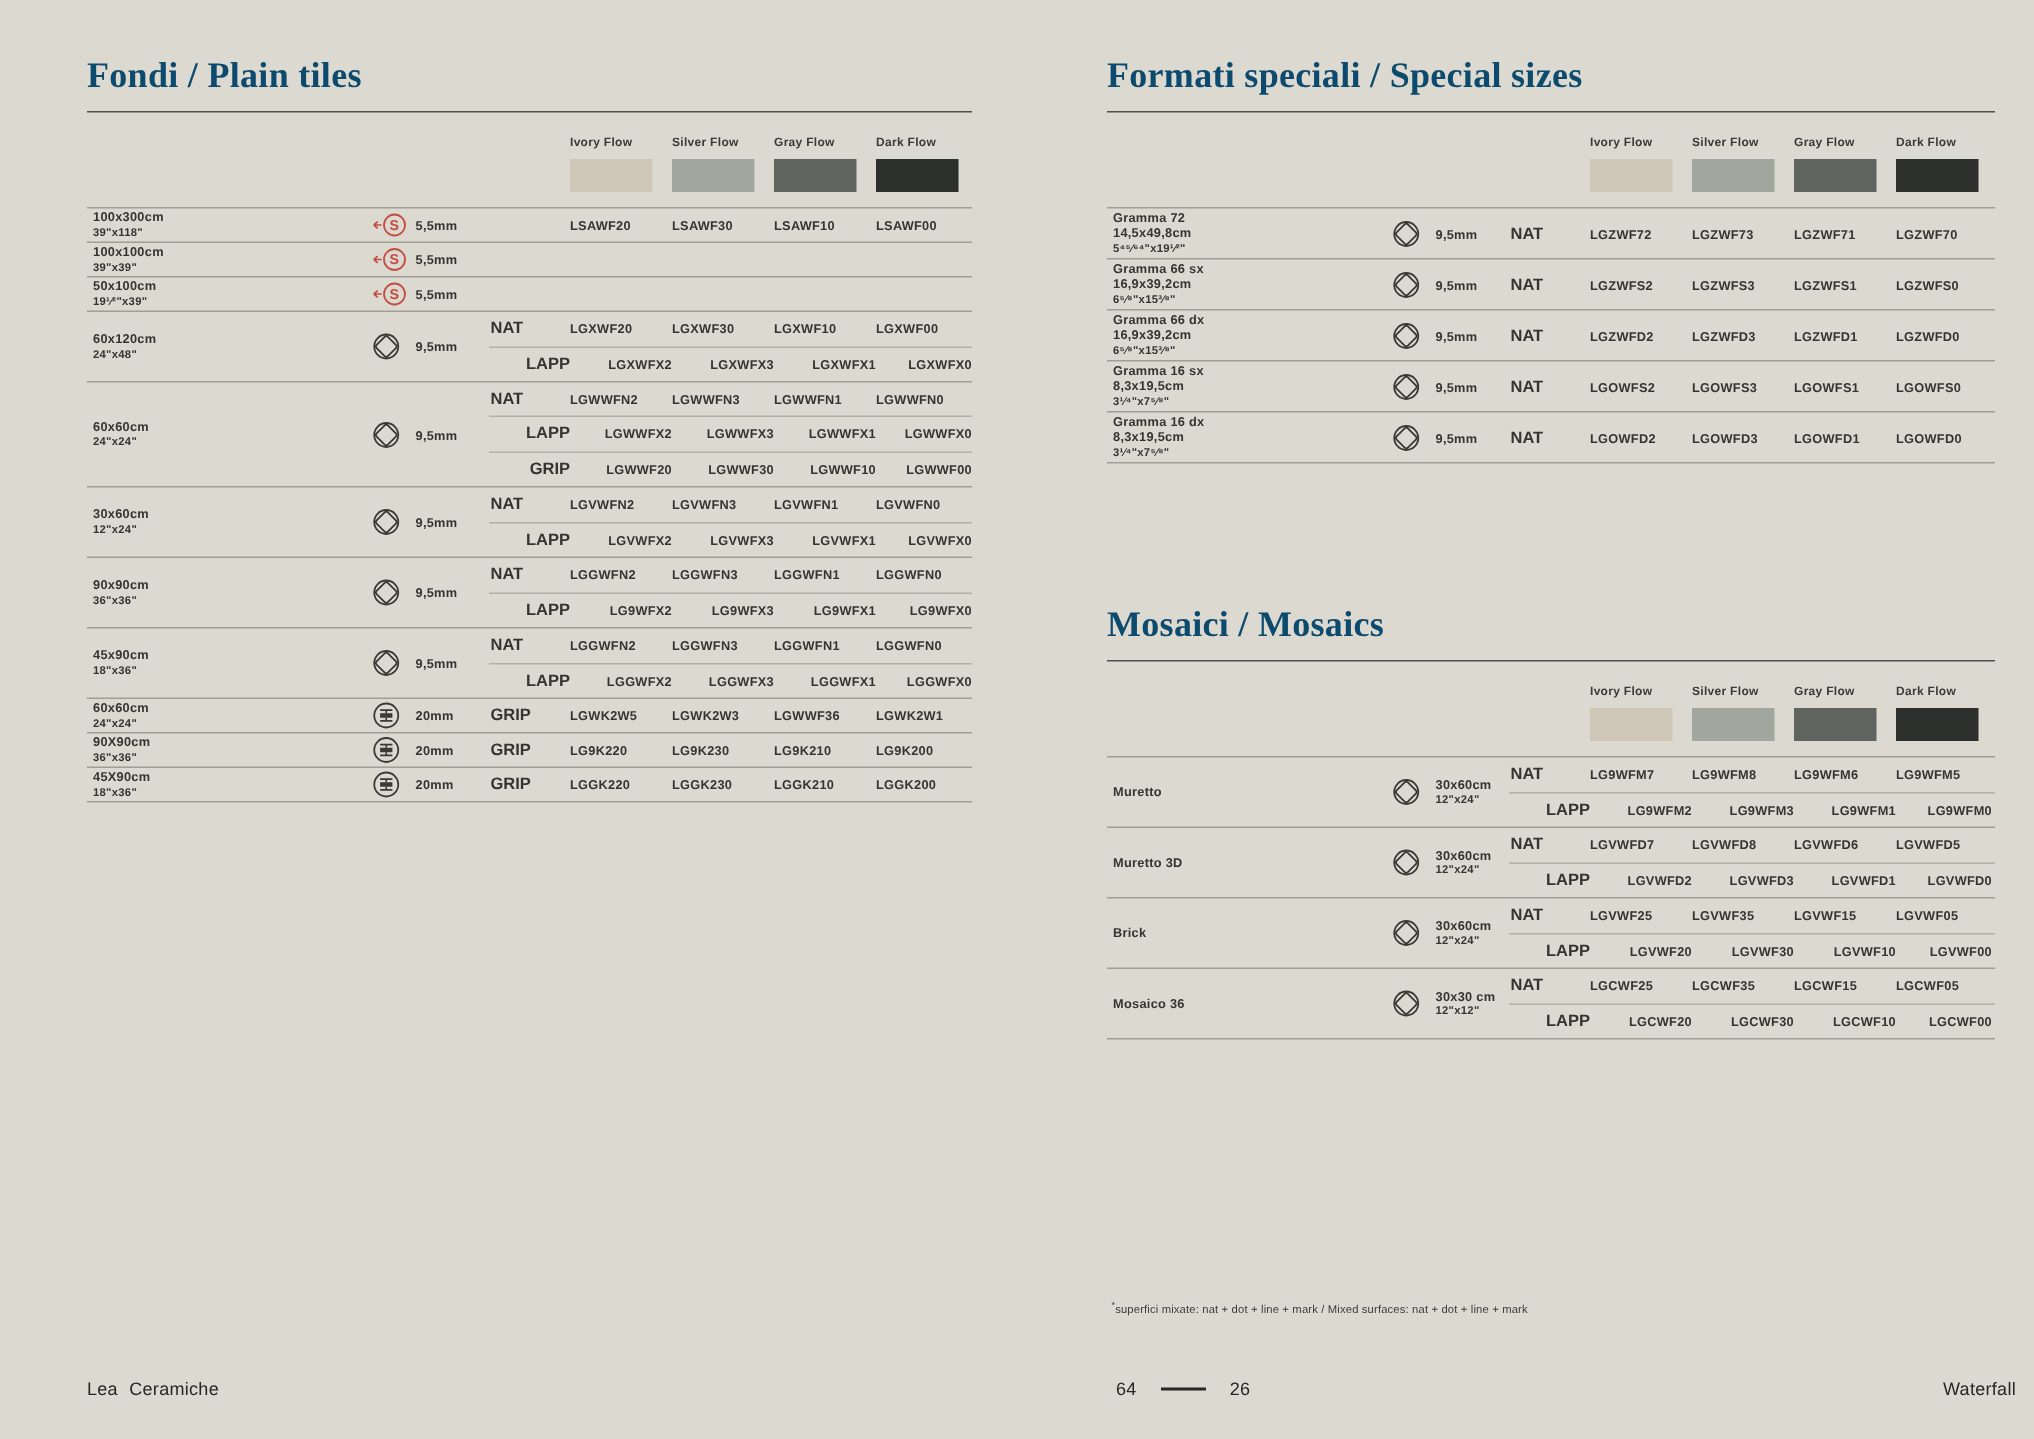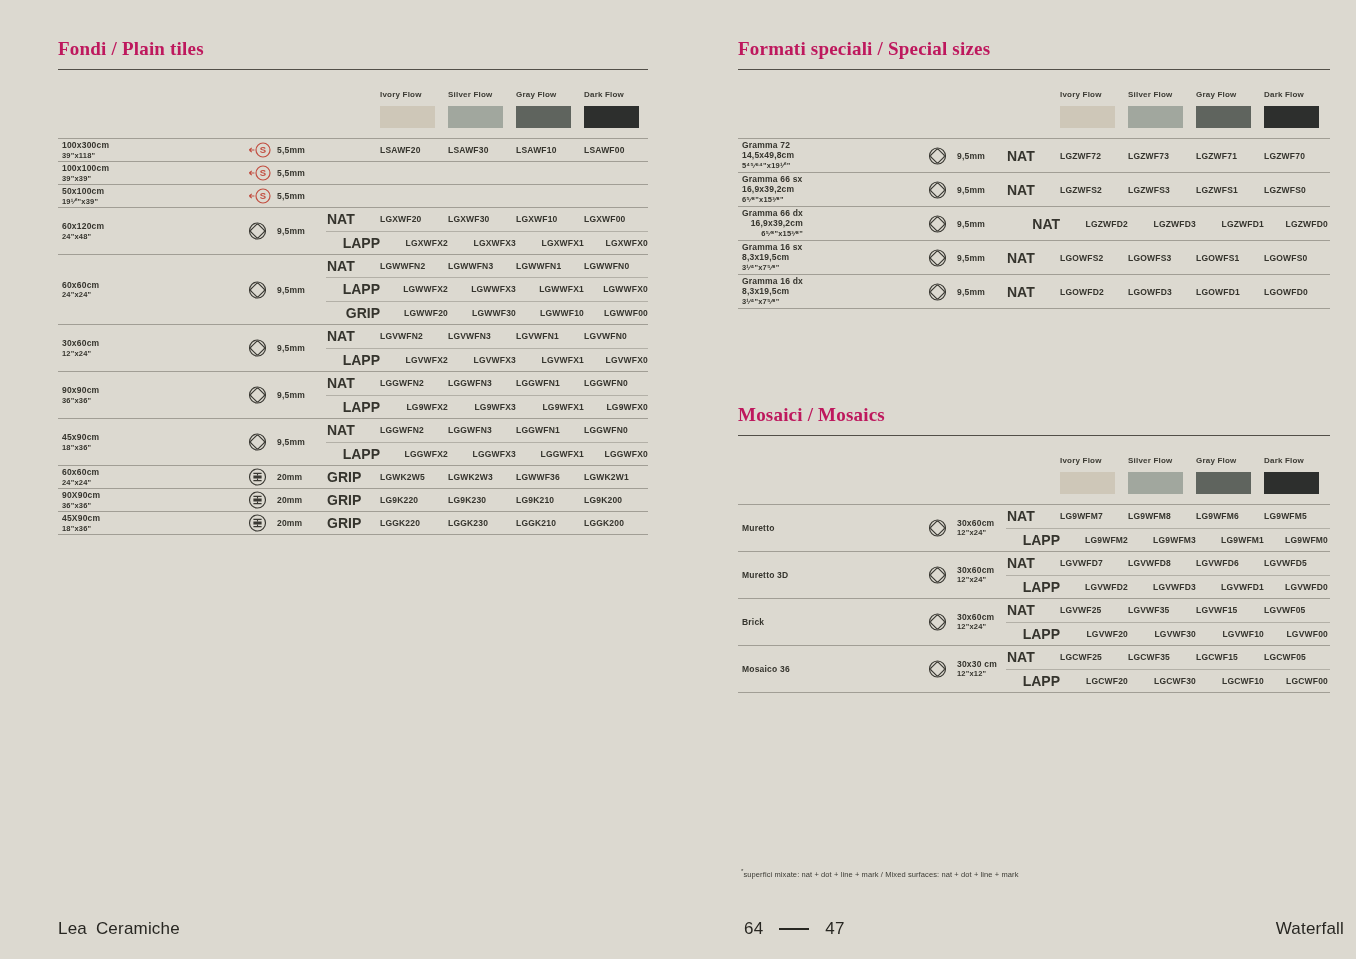--- a/index.html
+++ b/index.html
@@ -11,47 +11,47 @@
     position:relative;
   }
   .col { position:absolute; top:38px; }
   #col-left  { left:58px;  width:590px; }
   #col-right { left:738px; width:592px; }
 
   .section { position:absolute; left:0; right:0; }
   .section-title {
     position:absolute; top:0; left:0; right:0;
     font-family:"Liberation Serif", serif;
-    font-weight:700; font-size:19px; letter-spacing:.2px; color:#be185d;
+    font-weight:700; font-size:24px; letter-spacing:.2px; color:#0c4a6e;
     border-bottom:1.5px solid #524f48; padding-bottom:9px;
   }
   .swatch-header { position:absolute; top:52px; left:322px; display:flex; }
   .swatch-col { width:68px; }
   .swatch-label { font-size:8px; font-weight:700; color:#3b3a33; letter-spacing:.2px; margin-bottom:7px; }
   .swatch { width:55px; height:22px; }
 
   .table { position:absolute; top:100px; left:0; right:0; border-bottom:1px solid #a19e95; }
   .trow { position:relative; border-top:1px solid #a19e95; }
   .cell { position:absolute; font-size:8.5px; font-weight:700; color:#35342d; letter-spacing:.2px; }
   .c-left { left:4px; top:50%; transform:translateY(-50%); line-height:10.5px; }
   .c-left .sub { font-size:7.5px; }
   .c-icon { left:190px; top:50%; transform:translateY(-50%); height:19px; }
   .c-mid  { left:219px; top:50%; transform:translateY(-50%); line-height:10px; }
   .c-mid .sub { font-size:7.5px; }
   .fin-wrap { position:absolute; left:268px; right:0; top:0; bottom:0; display:flex; flex-direction:column; }
   .fin-row { flex:1; display:flex; align-items:center; }
   .fin-row + .fin-row { border-top:1px solid #b3b0a7;text-align:right; }
-  .fin-label { width:54px; font-size:14px; font-weight:700; color:#35342d; padding-left:1px; }
+  .fin-label { width:54px; font-size:11px; font-weight:700; color:#35342d; padding-left:1px; }
   .code { width:68px; font-size:8.5px; font-weight:700; color:#35342d; letter-spacing:.2px; }
   .code:last-child { width:64px; }
 
   .footnote { position:absolute; left:741px; top:868px; font-size:7.5px; color:#3c3b34; letter-spacing:.1px; }
   .footnote sup { font-size:6px; vertical-align:super; }
 
-  .footer-item { position:absolute; top:919px; font-size:17px; color:#282722; letter-spacing:.2px; }
+  .footer-item { position:absolute; top:919px; font-size:12px; color:#282722; letter-spacing:.2px; }
   #footer-brand { left:58px; word-spacing:4px; }
   #footer-pages { left:744px; display:flex; align-items:center; gap:16px; }
   #footer-pages .dash { width:30px; height:1.5px; background:#282722; }
   #footer-collection { right:12px; text-align:right; }
 
   svg { display:block; }
 </style>
 </head>
 <body>
 
@@ -440,21 +440,21 @@
           <div class="fin-wrap">
             <div class="fin-row">
               <span class="fin-label">NAT</span>
               <span class="code">LGZWFS2</span>
               <span class="code">LGZWFS3</span>
               <span class="code">LGZWFS1</span>
               <span class="code">LGZWFS0</span>
             </div>
           </div>
         </div>
-        <div class="trow" style="height: 34px; text-align: right;">
+        <div class="trow" style="height: 34px;">
           <div class="cell c-left">
             <div>Gramma 66 dx</div>
             <div>16,9x39,2cm</div>
             <div class="sub">6⁵⁄⁸"x15³⁄⁸"</div>
           </div>
           <div class="cell c-icon">
             <svg width="19" height="19" viewBox="0 0 19 19">
               <circle cx="9.5" cy="9.5" r="8" fill="none" stroke="#3a3933" stroke-width="1.2"></circle>
               <rect x="4.2" y="4.2" width="10.6" height="10.6" rx="1.5" fill="none" stroke="#3a3933" stroke-width="1.2" transform="rotate(45 9.5 9.5)"></rect>
             </svg>
@@ -672,15 +672,15 @@
       </div>
   </div>
 </div>
 
 <div class="footnote"><sup>*</sup><span>superfici mixate: nat + dot + line + mark / Mixed surfaces: nat + dot + line + mark</span></div>
 
 <div id="footer-brand" class="footer-item">Lea Ceramiche</div>
 <div id="footer-pages" class="footer-item">
   <span>64</span>
   <span class="dash"></span>
-  <span>47</span>
+  <span>26</span>
 </div>
 <div id="footer-collection" class="footer-item">Waterfall</div>
 
 </body></html>

